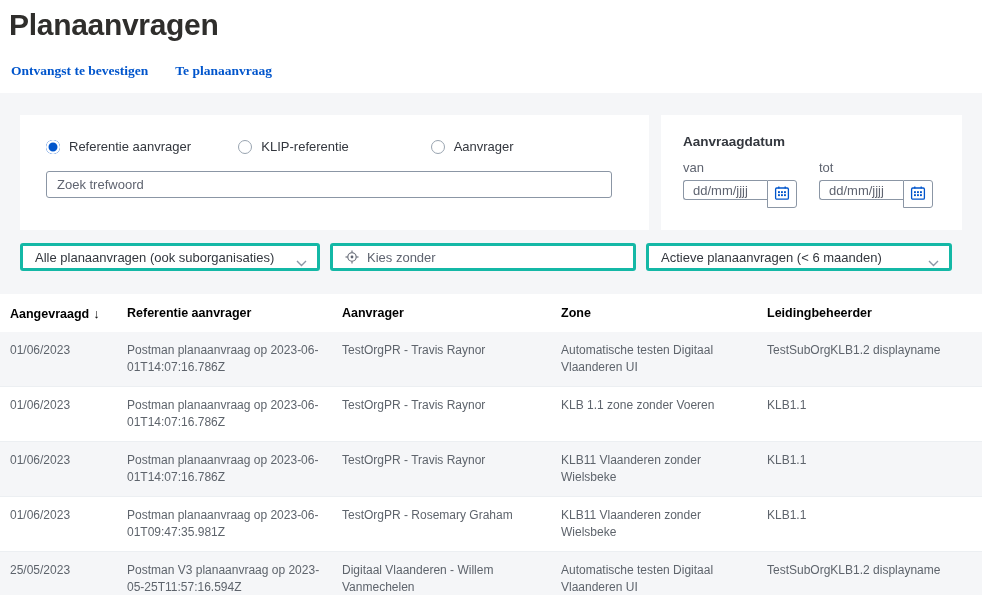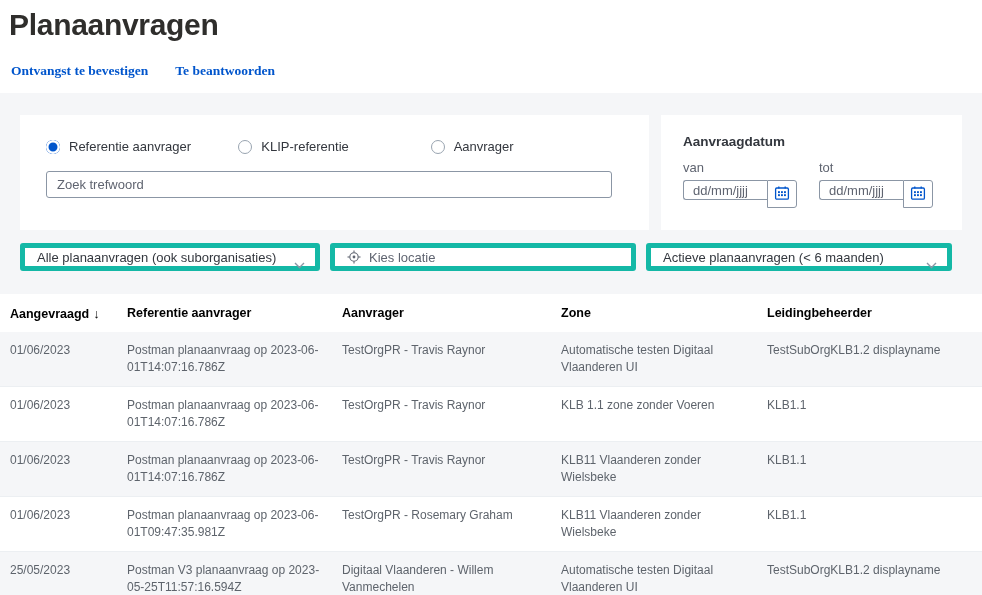--- a/index.html
+++ b/index.html
@@ -104,21 +104,21 @@
     background: #ffffff;
     display: flex; align-items: center; justify-content: center;
     cursor: pointer;
     padding: 0;
   }
   
   .controls-row { display: flex; gap: 10px; margin-top: 13px; }
   .select-box {
     position: relative;
     height: 28px;
-    border: 5px solid #14b8a6;
+    border: 3px solid #14b8a6;
     border-radius: 3px;
     background: #ffffff;
     display: flex; align-items: center;
     padding: 0 28px 0 12px;
     font-size: 13px;
     color: #33373e;
     cursor: pointer;
     white-space: nowrap;
   }
   .select-box .chev { position: absolute; right: 10px; top: 9px; }
@@ -158,21 +158,21 @@
     overflow-wrap: break-word;
   }
 </style>
 </head>
 <body>
 
 <h1 class="page-title">Planaanvragen</h1>
 
 <nav class="tabs">
   <div class="tab">Ontvangst te bevestigen</div>
-  <div class="tab">Te beantwoorden</div>
+  <div class="tab">Te planaanvraag</div>
 </nav>
 
 <section class="filter-zone">
   <div class="panels">
     <div class="panel panel-left">
       <div class="radio-row">
         <div class="radio-group">
           <span class="radio-dot selected"></span>
           <span class="radio-label">Referentie aanvrager</span>
         </div>
@@ -250,21 +250,21 @@
       <span style="display:flex;align-items:center;">
         <svg width="14" height="14" viewBox="0 0 14 14" fill="none">
           <circle cx="7" cy="7" r="4.2" stroke="#5f6470" stroke-width="1.1"></circle>
           <circle cx="7" cy="7" r="1.4" fill="#5f6470"></circle>
           <line x1="7" y1="0.5" x2="7" y2="2.6" stroke="#5f6470" stroke-width="1.1"></line>
           <line x1="7" y1="11.4" x2="7" y2="13.5" stroke="#5f6470" stroke-width="1.1"></line>
           <line x1="0.5" y1="7" x2="2.6" y2="7" stroke="#5f6470" stroke-width="1.1"></line>
           <line x1="11.4" y1="7" x2="13.5" y2="7" stroke="#5f6470" stroke-width="1.1"></line>
         </svg>
       </span>
-      <span class="loc-text">Kies locatie</span>
+      <span class="loc-text">Kies zonder</span>
     </div>
     <div class="select-box w3">
       <span>Actieve planaanvragen (&lt; 6 maanden)</span>
       <span class="chev">
         <svg width="11" height="7" viewBox="0 0 11 7" fill="none">
           <polyline points="1,1 5.5,5.5 10,1" stroke="#8b96a5" stroke-width="1.4" fill="none"></polyline>
         </svg>
       </span>
     </div>
   </div>

